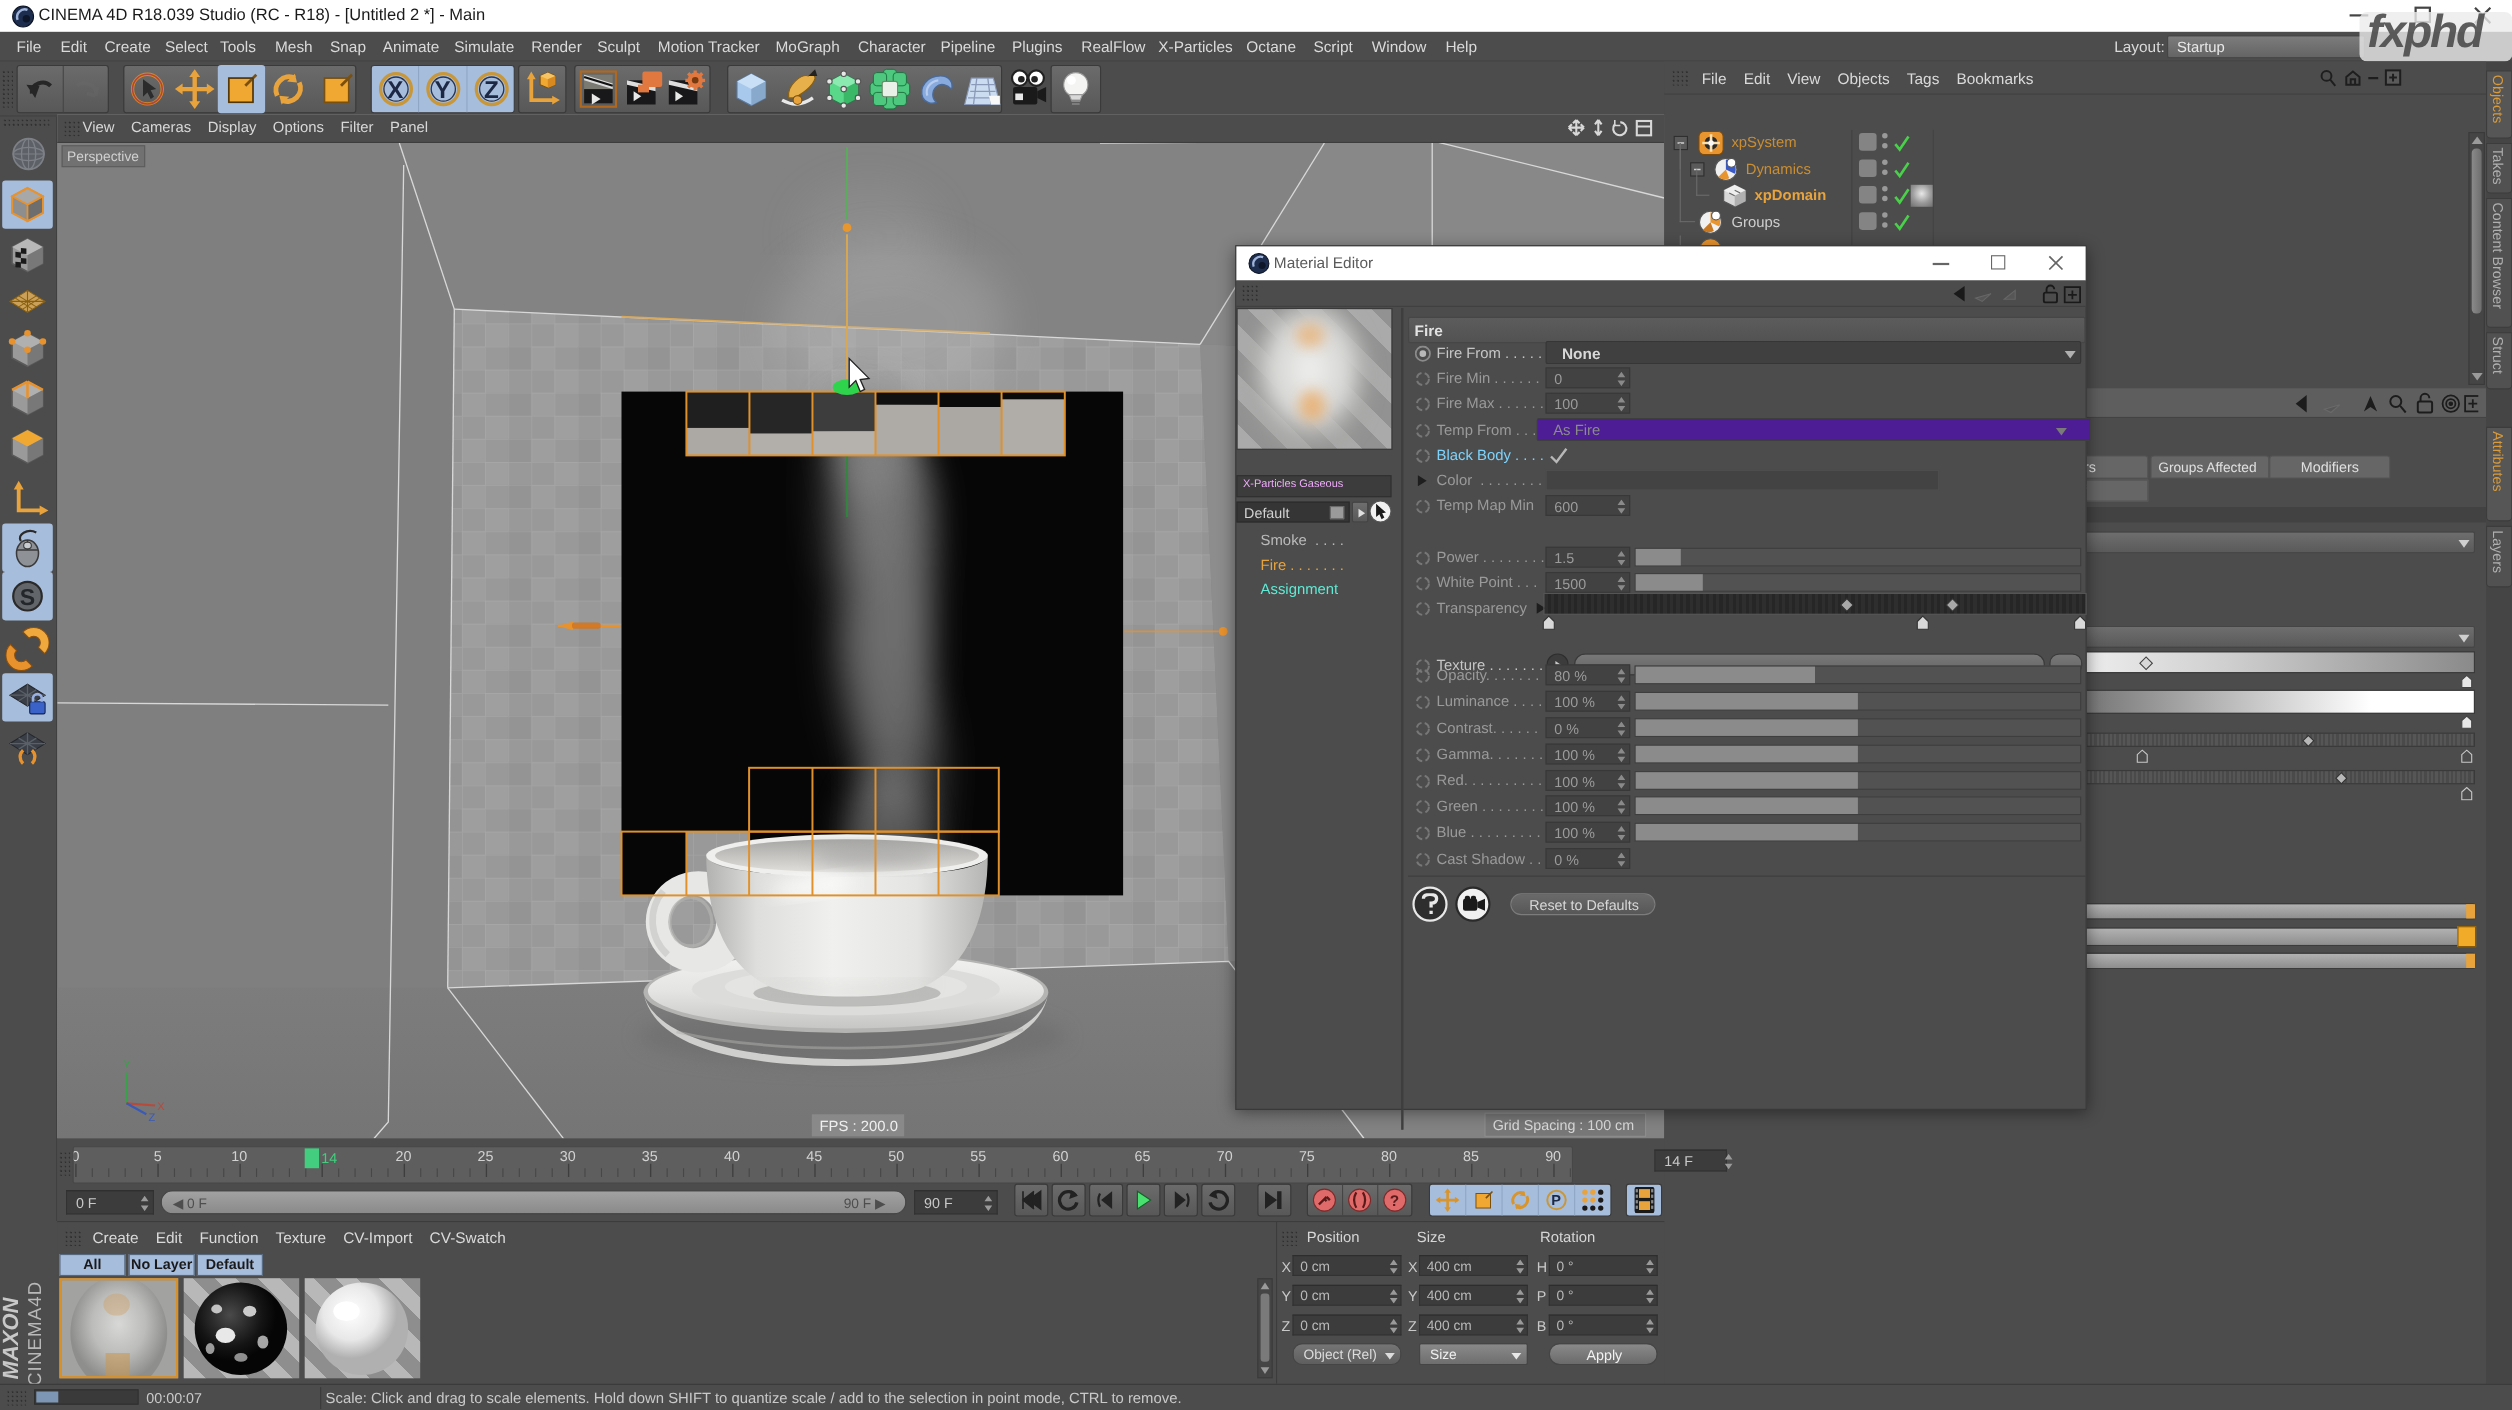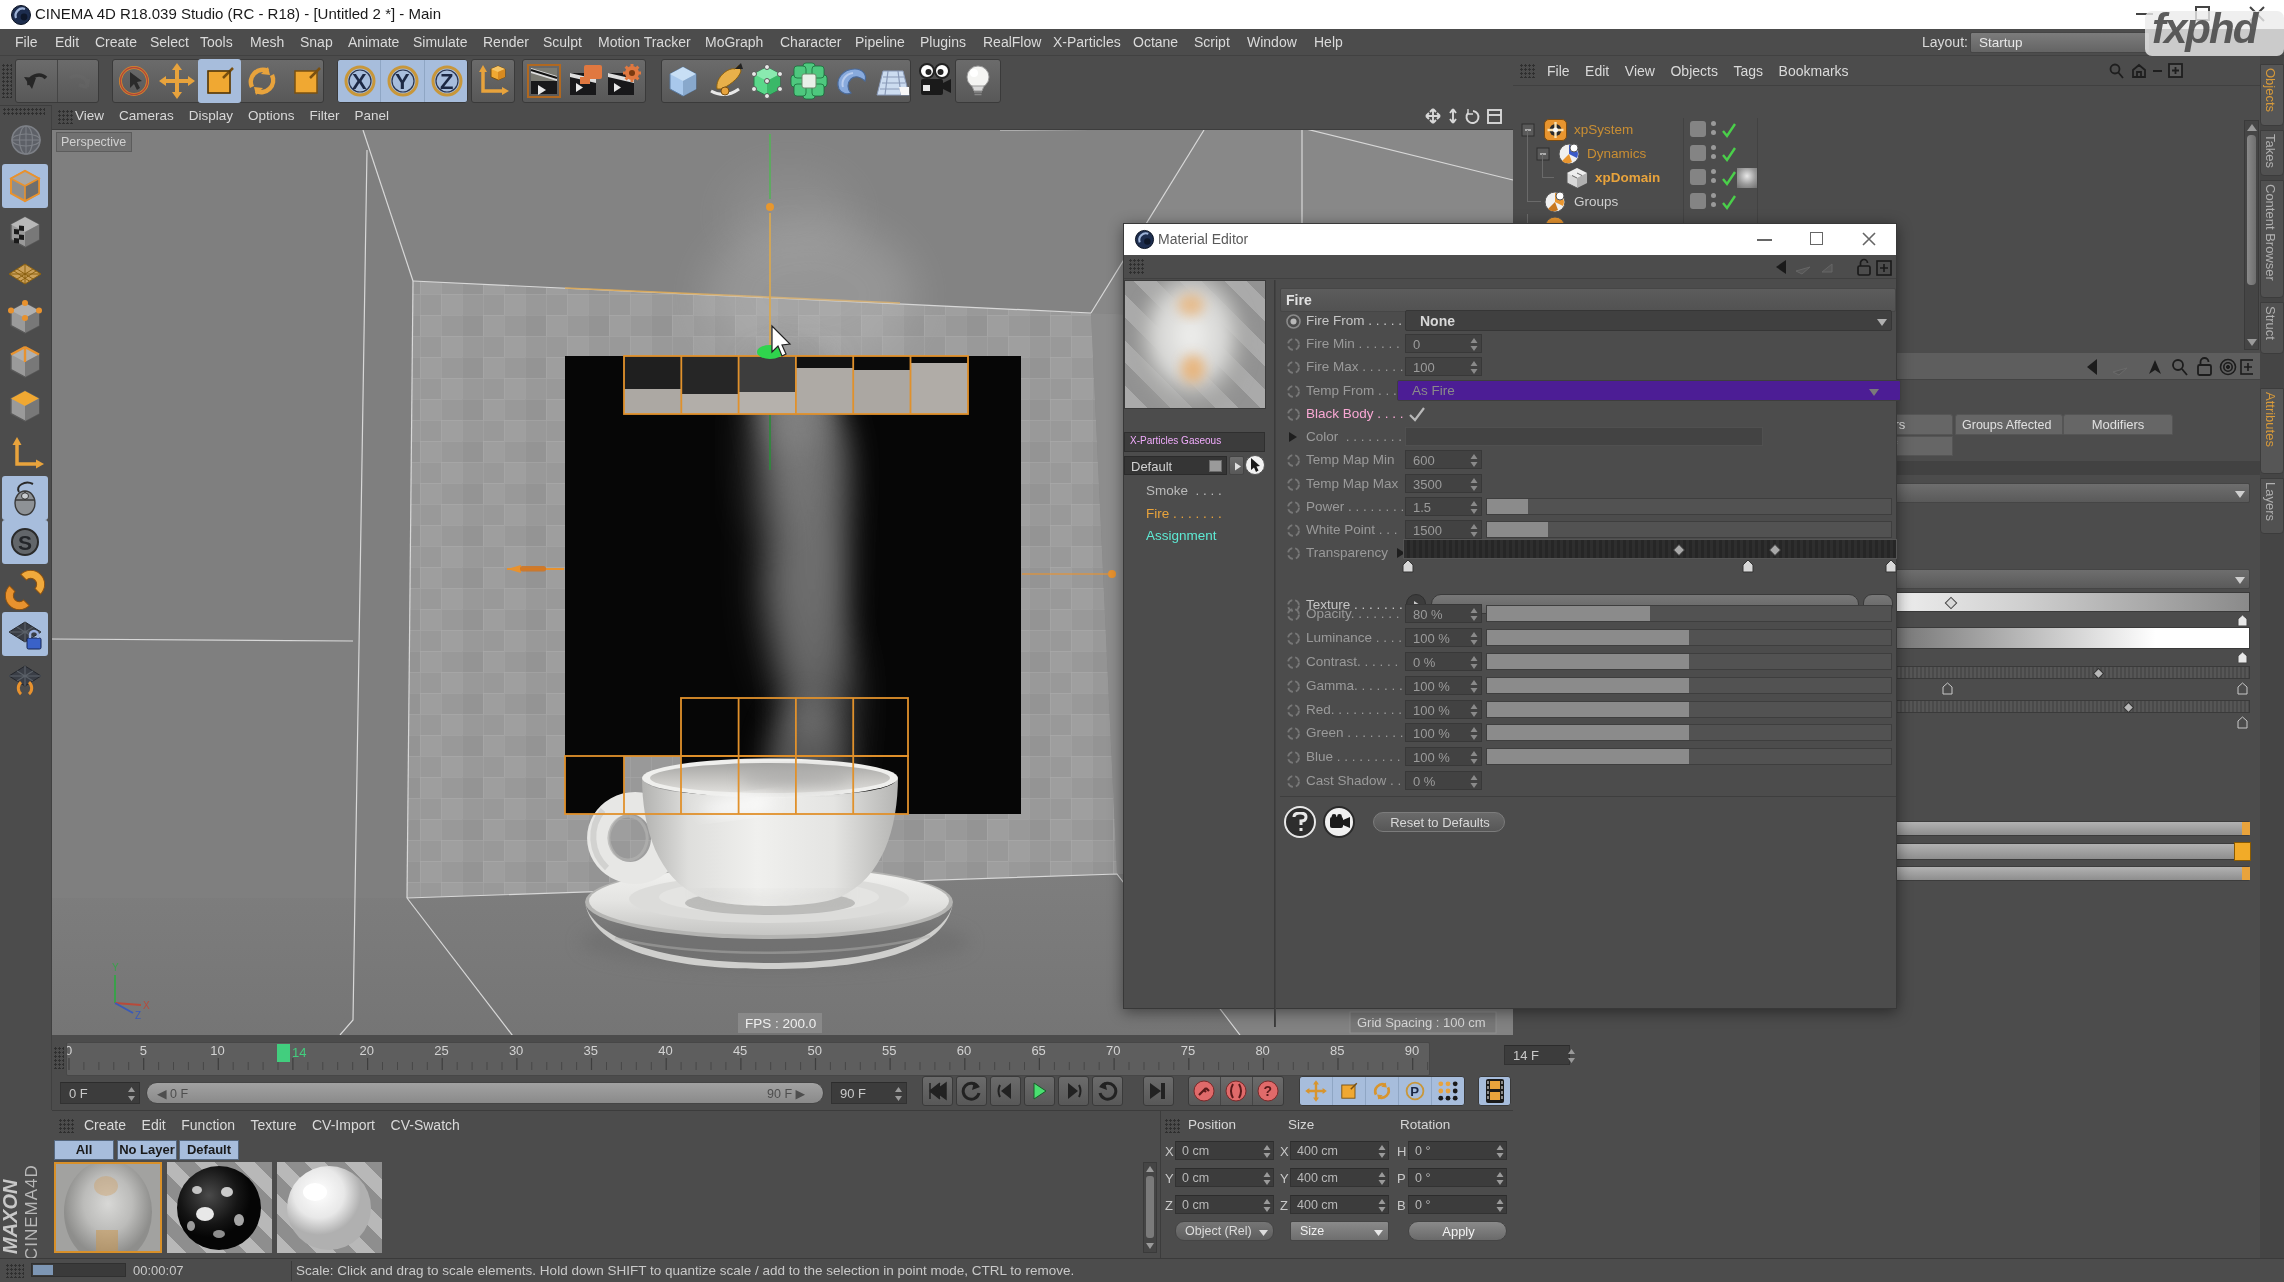--- a/index.html
+++ b/index.html
@@ -1329,51 +1329,39 @@
           <div class="abs" style="left:14px;top:2px;font-size:13.5px;color:#8a8a8a;">As Fire</div>
           <svg class="abs" style="left:470px;top:7px" width="12" height="9">
             <path d="M1 1 L6 8 L11 1 Z" fill="#7a7a7a"></path>
           </svg>
         </div>
       </div>
     <div class="abs" style="left:0;top:179px;width:774px;height:23px;">
         <svg class="abs" style="left:162px;top:4px" width="15" height="15">
           <circle cx="7.5" cy="7.5" r="5.5" fill="none" stroke="#777" stroke-width="1.8" stroke-dasharray="6 3"></circle>
         </svg>
-        <div class="abs" style="left:182px;top:3px;font-size:13.5px;color:#f9a8d4;white-space:pre;text-align:right;">Black Body . . . .</div>
+        <div class="abs" style="left:182px;top:3px;font-size:13.5px;color:#7dd3fc;white-space:pre;text-align:right;">Black Body . . . .</div>
         <svg class="abs" style="left:284px;top:3px" width="18" height="16">
           <path d="M2 9 l5 5 l9 -12" stroke="#b8b8b8" stroke-width="2.2" fill="none"></path>
         </svg>
       </div>
     <div class="abs" style="left:0;top:202px;width:774px;height:23px;">
         <svg class="abs" style="left:164px;top:5px" width="10" height="12">
           <path d="M1 1 L9 6 L1 11 Z" fill="#1e1e1e"></path>
         </svg>
         <div class="abs" style="left:182px;top:3px;font-size:13.5px;color:#9a9a9a;white-space:pre;">Color  . . . . . . . .</div>
         <div class="abs" style="left:281px;top:1px;width:358px;height:19px;background:#434343;border:1px solid #505050;"></div>
       </div>
     <div class="abs" style="left:0;top:225px;width:774px;height:23px;">
         <svg class="abs" style="left:162px;top:4px" width="15" height="15">
           <circle cx="7.5" cy="7.5" r="5.5" fill="none" stroke="#777" stroke-width="1.8" stroke-dasharray="6 3"></circle>
         </svg>
         <div class="abs" style="left:182px;top:3px;font-size:13.5px;color:#9a9a9a;white-space:pre;">Temp Map Min</div>
         <div class="abs" style="left:281px;top:1px;width:77px;height:19px;background:#424242;border:1px solid #383838;">
           <div class="abs" style="left:7px;top:2px;font-size:13px;color:#9b9b9b;">600</div>
-          <svg class="abs" style="left:64px;top:3px" width="8" height="13">
-            <path d="M4 0 L7.5 5 H0.5 Z M4 13 L7.5 8 H0.5 Z" fill="#8a8a8a"></path>
-          </svg>
-        </div>
-      </div>
-    <div class="abs" style="left:0;top:249px;width:774px;height:23px;">
-        <svg class="abs" style="left:162px;top:4px" width="15" height="15">
-          <circle cx="7.5" cy="7.5" r="5.5" fill="none" stroke="#777" stroke-width="1.8" stroke-dasharray="6 3"></circle>
-        </svg>
-        <div class="abs" style="left:182px;top:3px;font-size:13.5px;color:#9a9a9a;white-space:pre;">Temp Map Max</div>
-        <div class="abs" style="left:281px;top:1px;width:77px;height:19px;background:#424242;border:1px solid #383838;">
-          <div class="abs" style="left:7px;top:2px;font-size:13px;color:#9b9b9b;">3500</div>
           <svg class="abs" style="left:64px;top:3px" width="8" height="13">
             <path d="M4 0 L7.5 5 H0.5 Z M4 13 L7.5 8 H0.5 Z" fill="#8a8a8a"></path>
           </svg>
         </div>
       </div>
     <div class="abs" style="left:0;top:272px;width:774px;height:23px;">
         <svg class="abs" style="left:162px;top:4px" width="15" height="15">
           <circle cx="7.5" cy="7.5" r="5.5" fill="none" stroke="#777" stroke-width="1.8" stroke-dasharray="6 3"></circle>
         </svg>
         <div class="abs" style="left:182px;top:3px;font-size:13.5px;color:#9a9a9a;white-space:pre;">Power . . . . . . . .</div>

